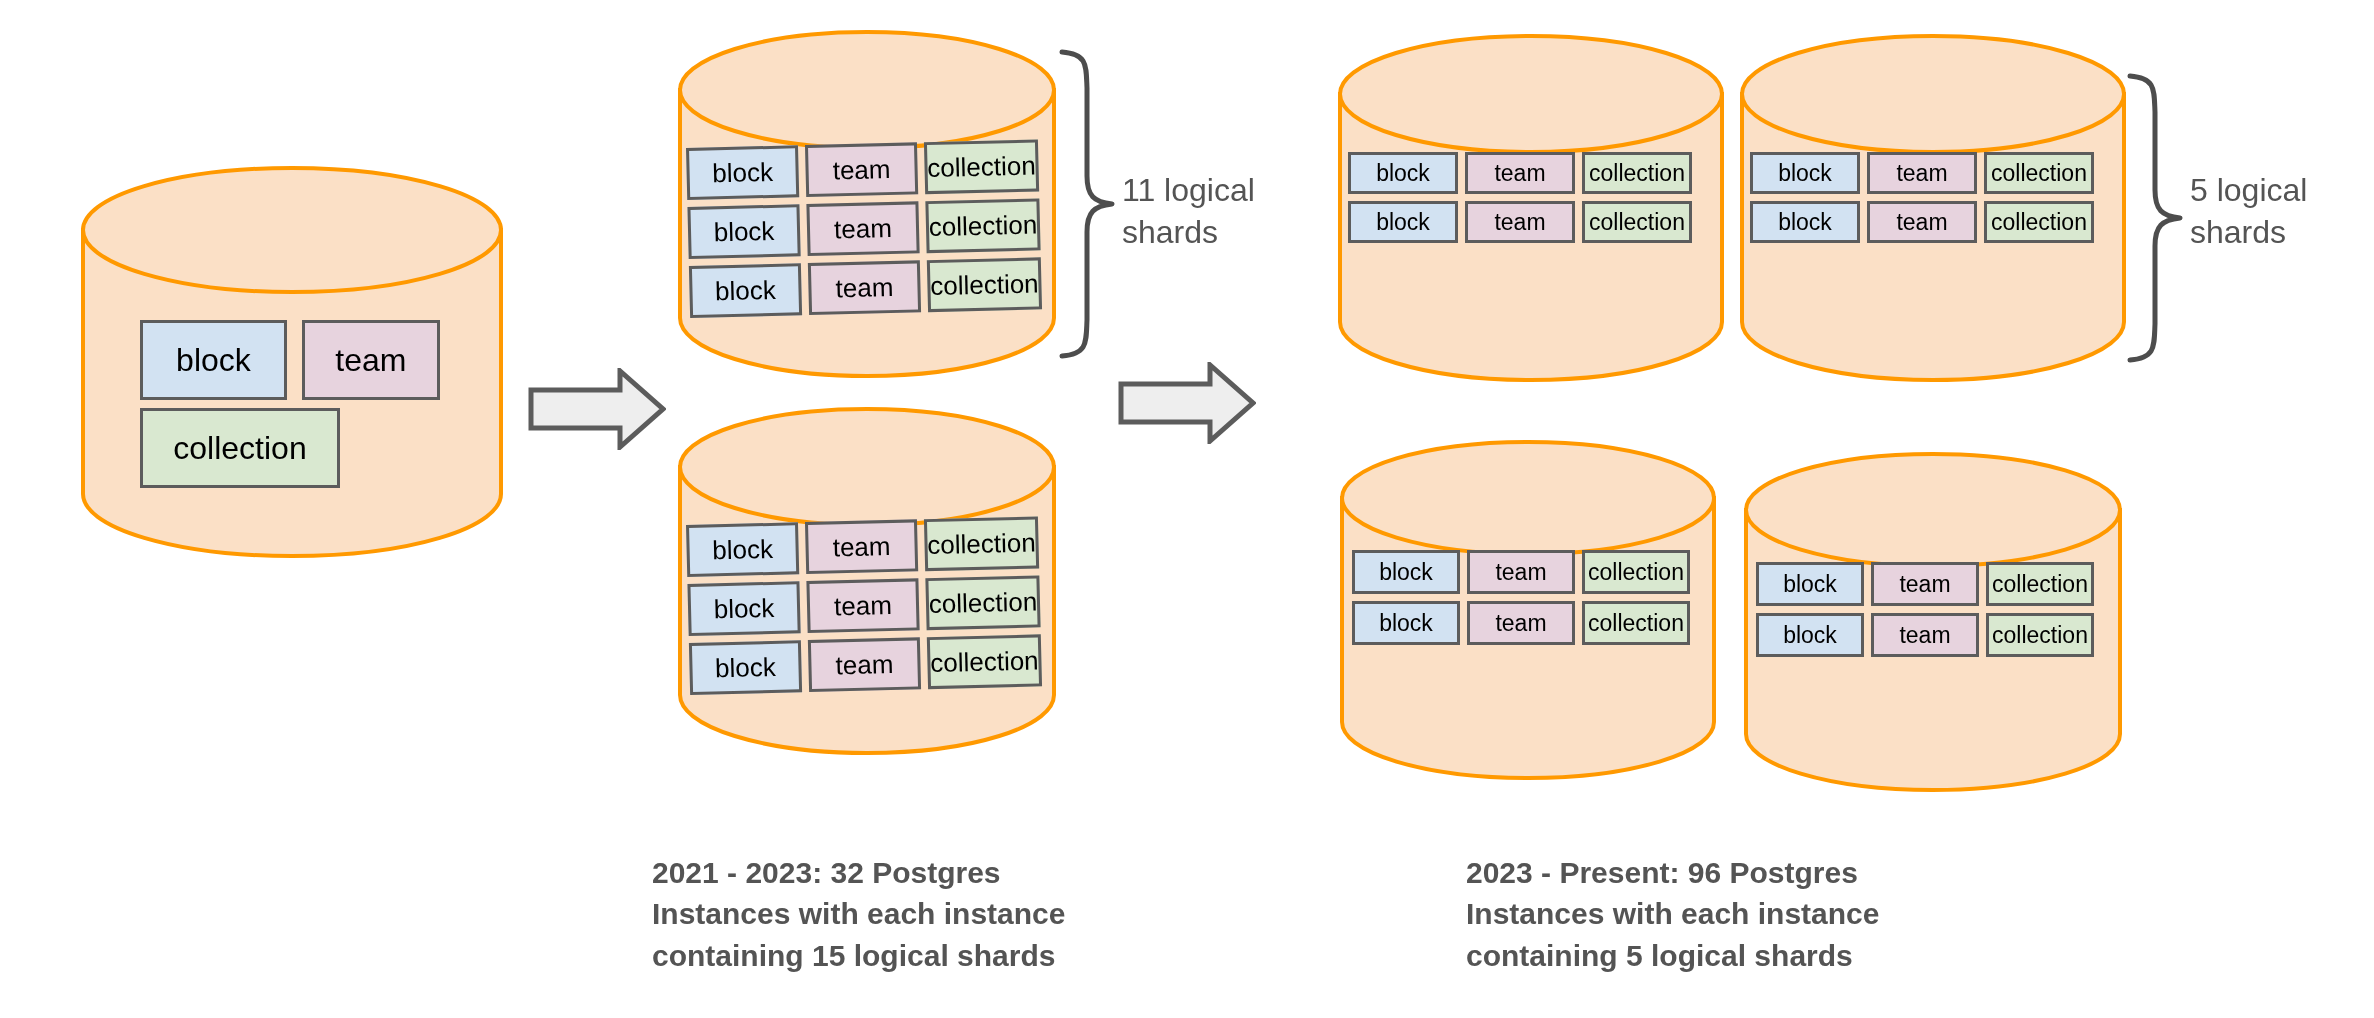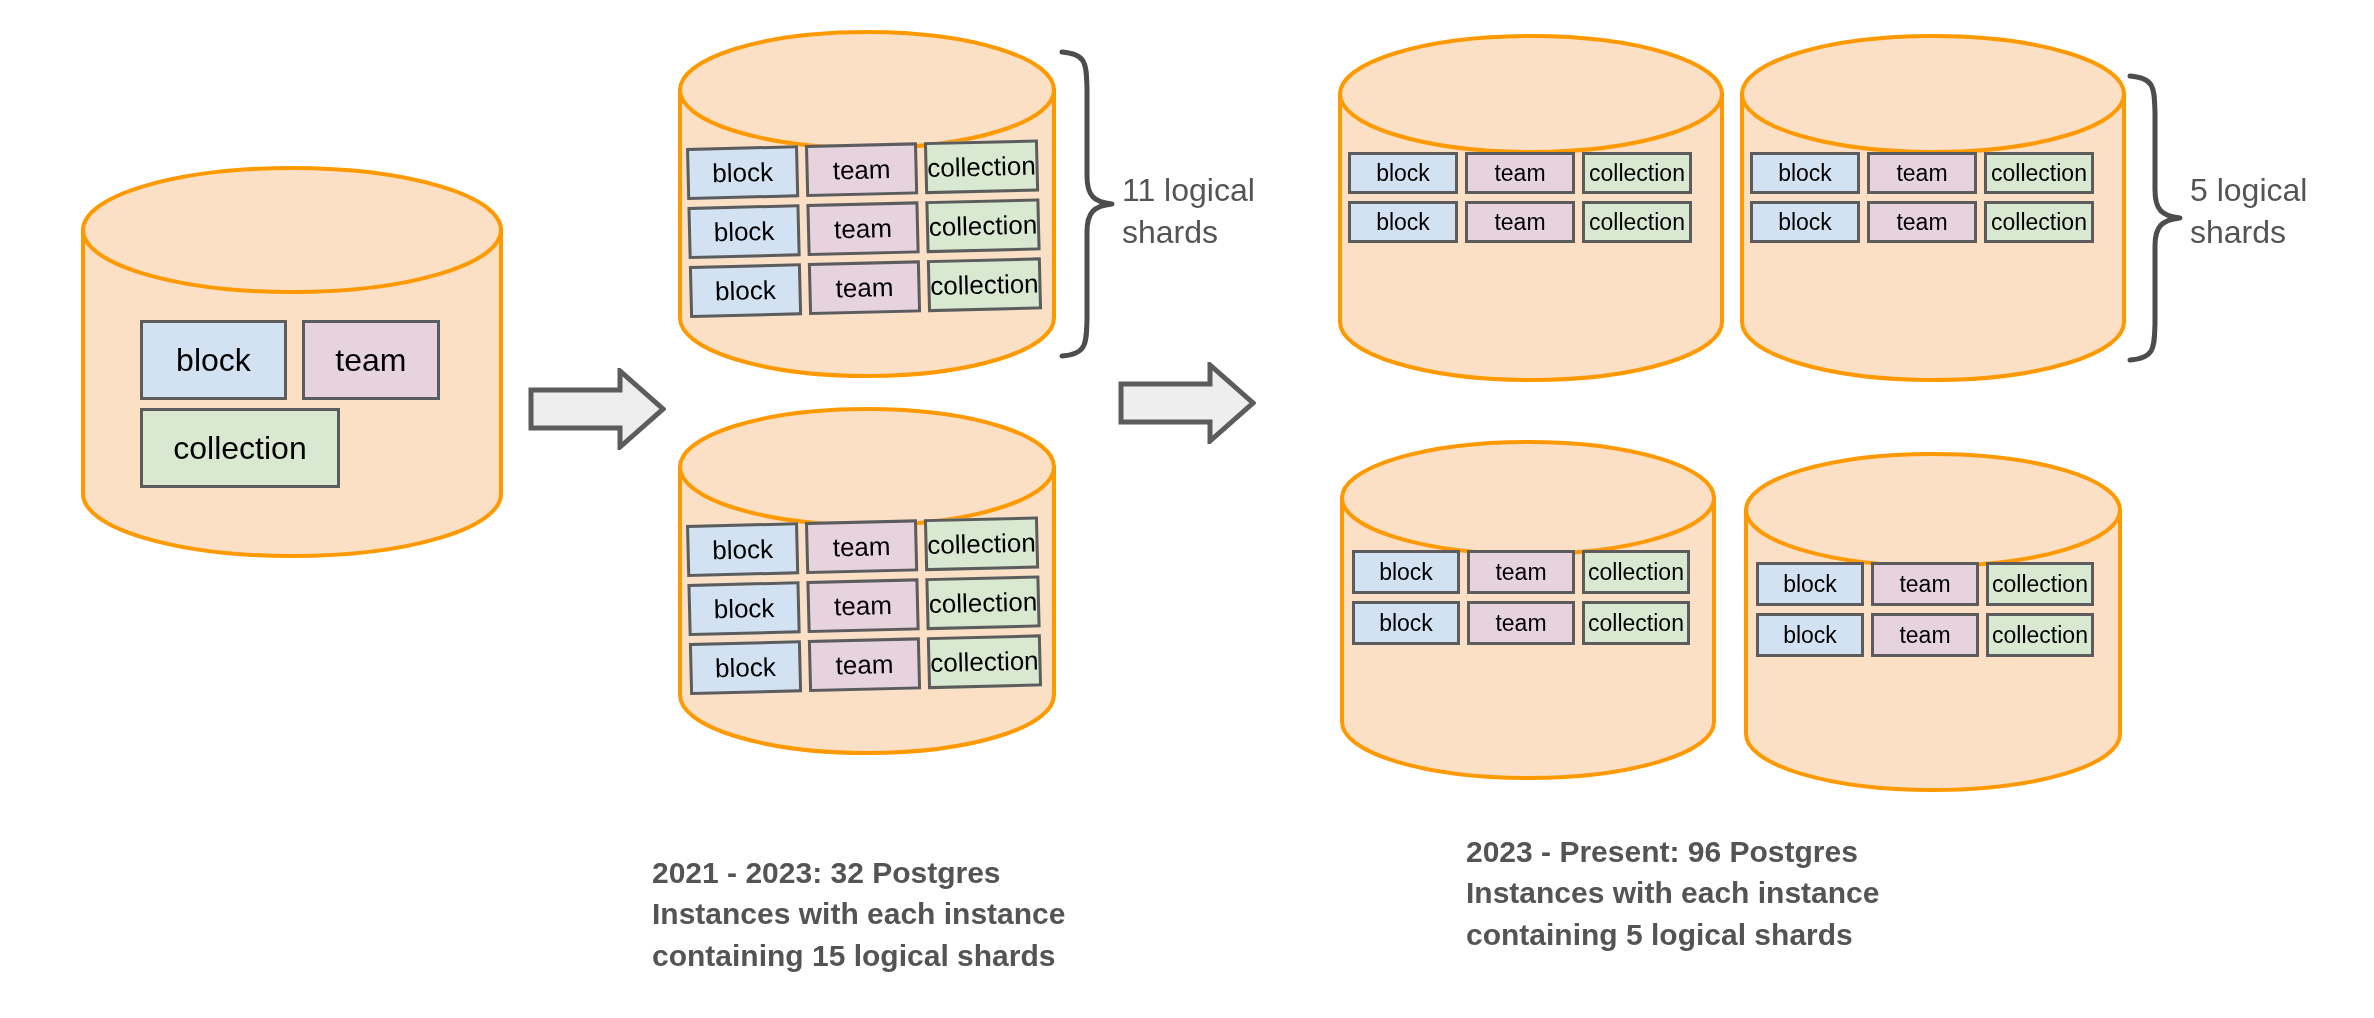--- a/index.html
+++ b/index.html
@@ -252,17 +252,17 @@
       <div class="shard-box team" style="width:108px; height:44px; font-size:23px;">team</div>
       <div class="shard-box collection" style="width:108px; height:44px; font-size:23px;">collection</div>
     </div>
   </div>
 
 
   <div class="caption" style="left:652px; top:852px; width:620px;">2021 - 2023: 32 Postgres
 Instances with each instance
 containing 15 logical shards</div>
 
-  <div class="caption" style="left:1466px; top:831px; width:620px;">2023 - Present: 96 Postgres
+  <div class="caption" style="left:1466px; top:852px; width:620px;">2023 - Present: 96 Postgres
 Instances with each instance
 containing 5 logical shards</div>
 
 </div>
 
 </body></html>

